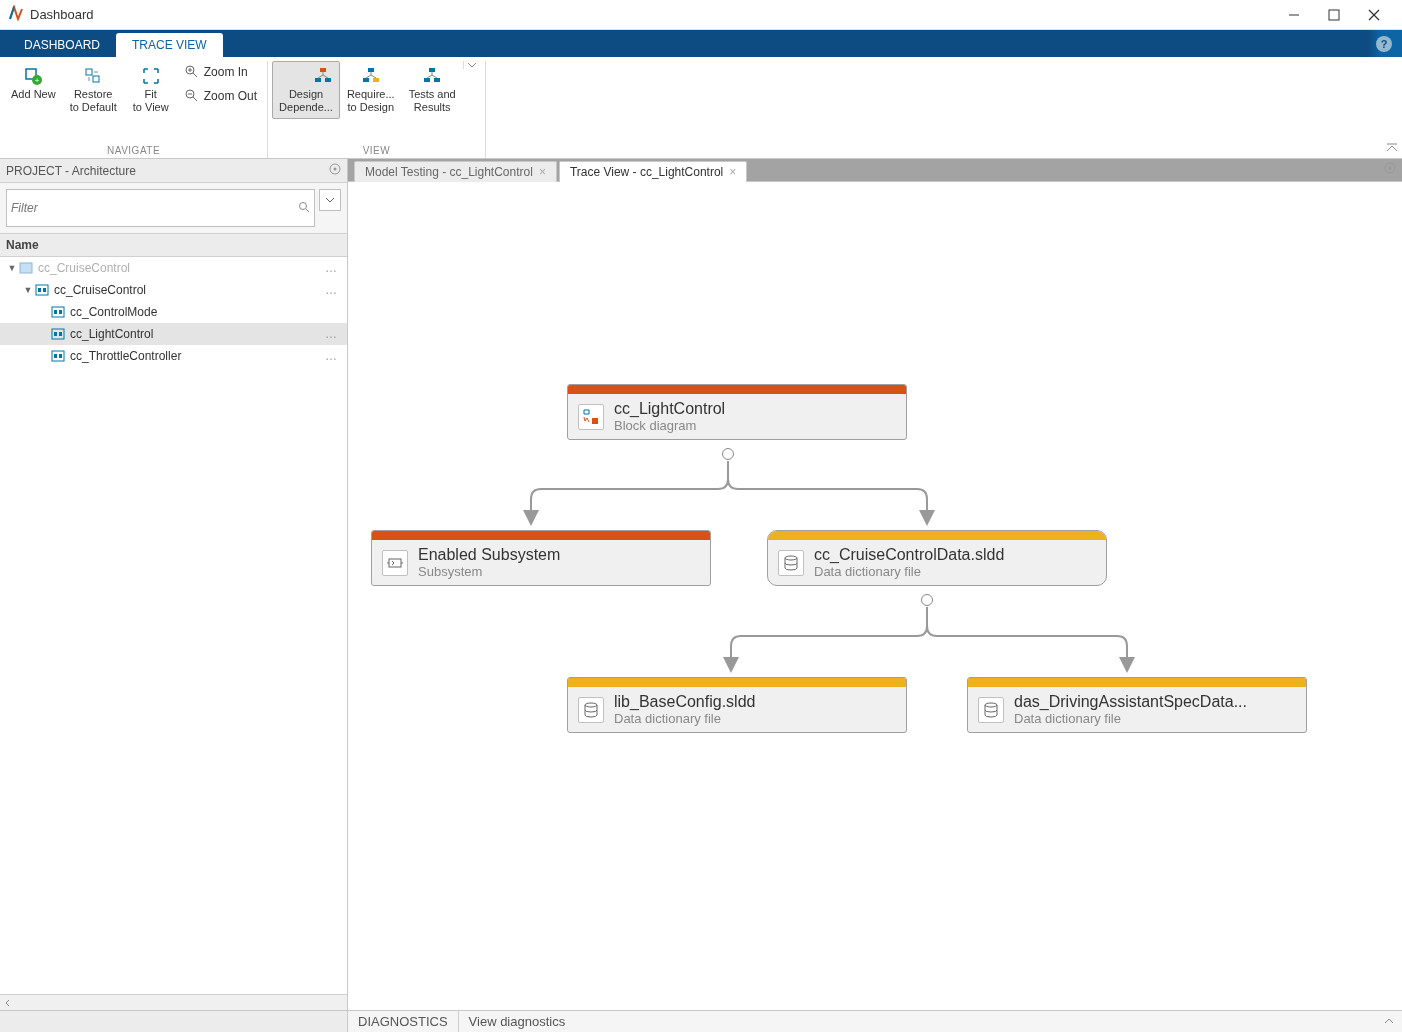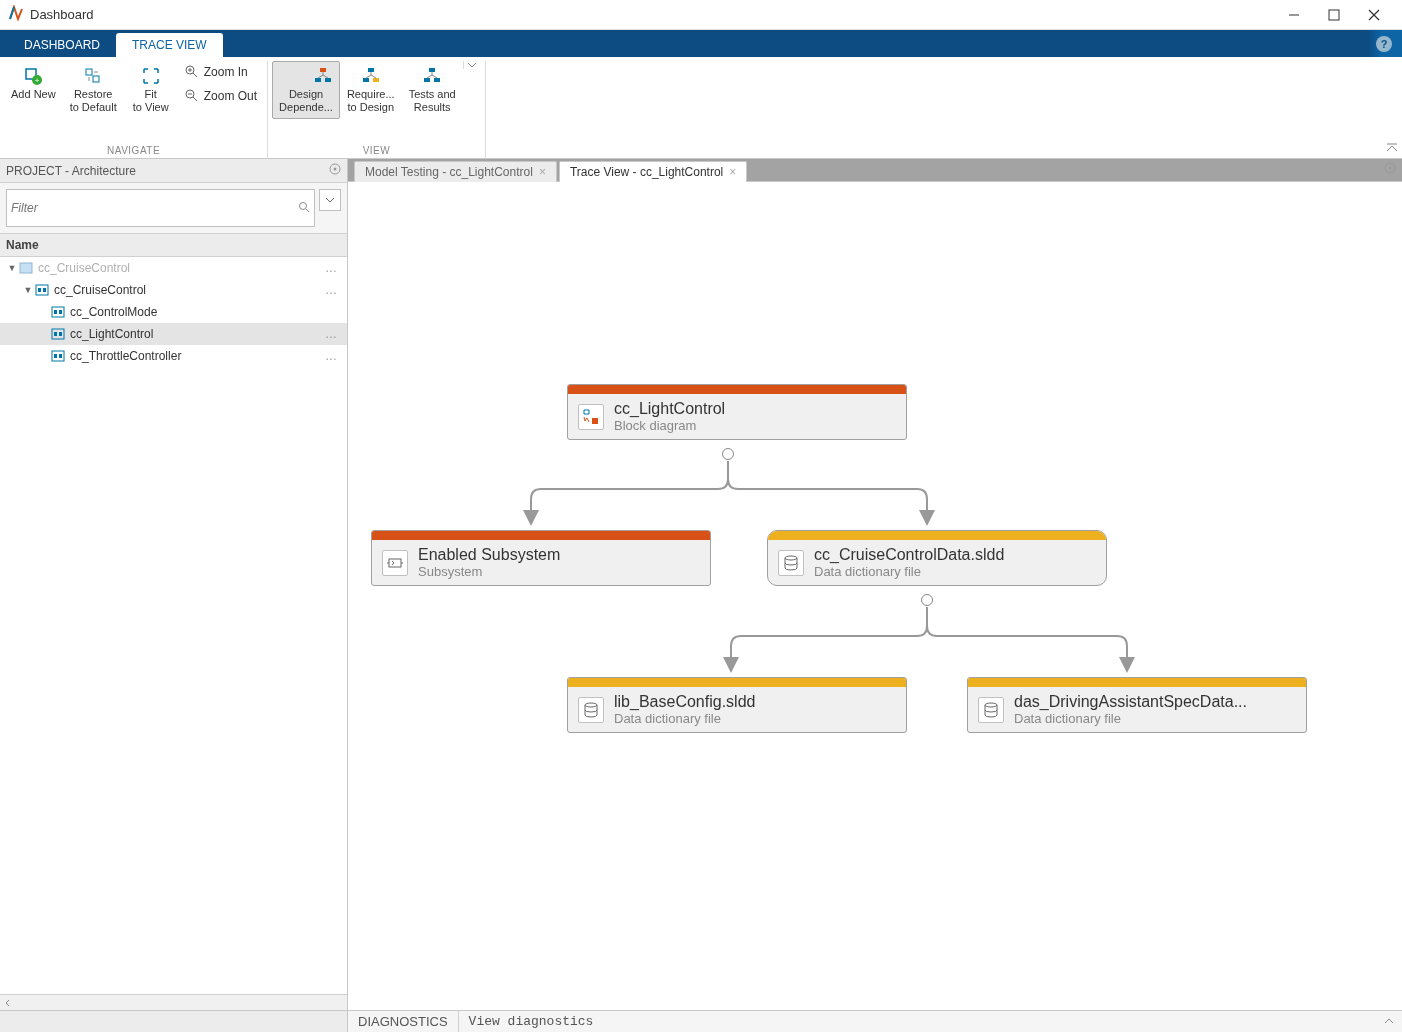--- a/index.html
+++ b/index.html
@@ -462,20 +462,20 @@
         </div>
       </div>
     </div>
   </div>
 </div>
 
 <div class="statusbar">
   <div class="status-cell" style="width:348px; justify-content:flex-end; padding-right:6px; border-right:1px solid #c8c8c8; background:#ececec;">
   </div>
   <div class="status-cell">DIAGNOSTICS</div>
-  <div class="status-cell" style="border-right:none;font-family:Liberation Mono, monospace;">View diagnostics</div>
+  <div class="status-cell" style="border-right:none;">View diagnostics</div>
   <div class="status-spacer"></div>
   <div class="status-up">
     <svg width="10" height="10">
         <path d="M1 7 L5 3 L9 7" stroke="#888" fill="none"></path>
       </svg>
   </div>
 </div>
 
 </body></html>

